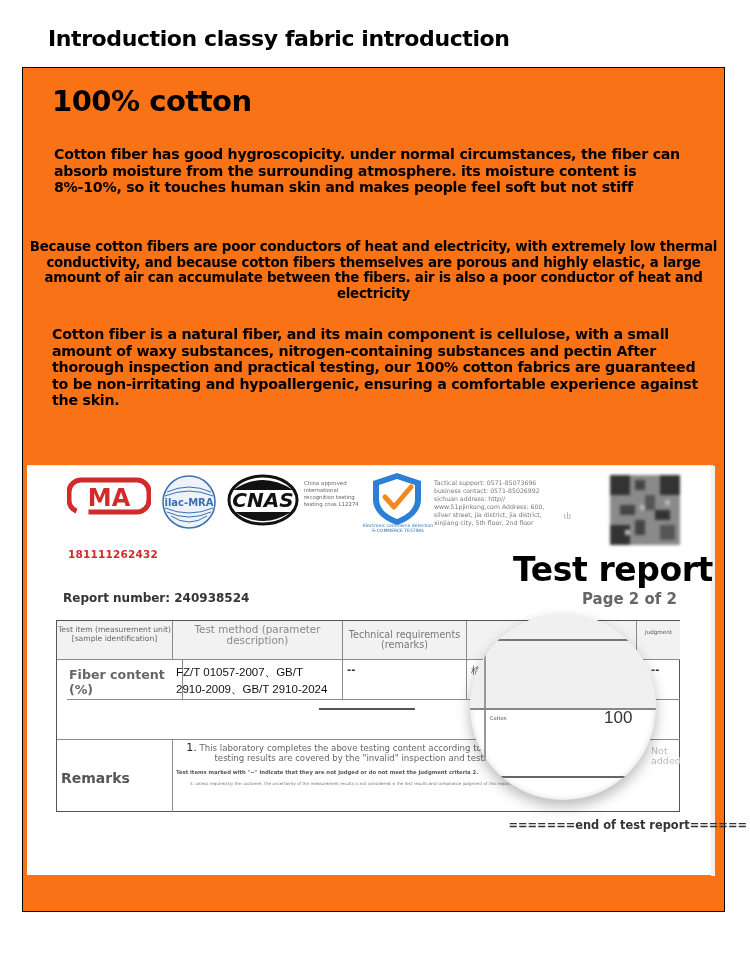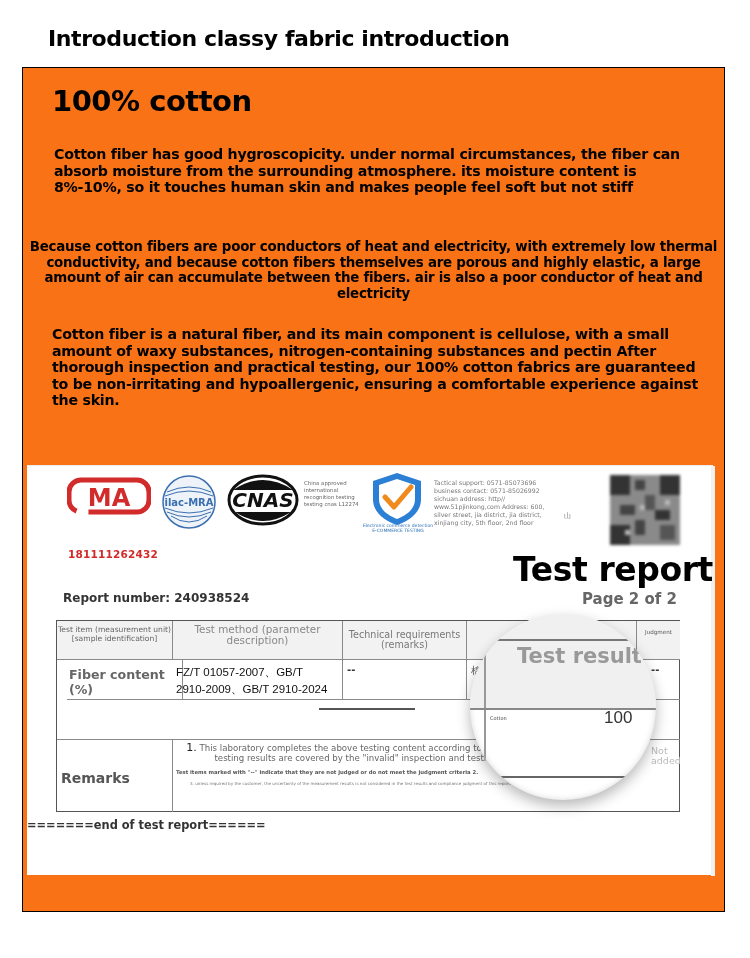--- a/index.html
+++ b/index.html
@@ -60,21 +60,21 @@
   .dash { font-size: 10px; color: #333; padding: 4px 0 0 4px; font-weight: bold; }
   .judge-hdr { font-size: 5.6px; color: #555; text-align: center; padding-top: 8px; }
   .remarks-label { font-size: 14px; font-weight: bold; color: #555; padding: 30px 0 8px 4px; }
   .remark-1 { font-size: 8.6px; line-height: 9.6px; color: #666; text-align: center; padding: 3px 2px 0 2px; }
   .remark-1 .num { font-size: 11px; color: #222; }
   .remark-2 { font-size: 5.3px; color: #555; padding: 6px 0 0 3px; font-weight: bold; }
   .remark-3 { font-size: 4.1px; color: #777; padding: 6px 0 0 17px; white-space: nowrap; overflow: hidden; }
   .not-added { font-size: 9.5px; line-height: 10px; color: #bbb; padding-top: 6px; padding-left: 14px; }
   .strike-line { position: absolute; left: 262px; top: 87px; width: 96px; height: 2px; background: #555; }
 
-  .end-line { position: absolute; left: 0; top: 352px; width: 720px; text-align: left; font-size: 11.4px; font-weight: bold; color: #333; }
+  .end-line { position: absolute; left: 0; top: 352px; width: 720px; text-align: right; font-size: 11.4px; font-weight: bold; color: #333; }
 
   
   .magnifier {
     position: absolute; left: 470px; top: 614px; width: 186px; height: 186px; border-radius: 50%;
     background: #fff; overflow: hidden;
     box-shadow: 0 6px 14px rgba(0,0,0,0.28), inset 0 0 6px rgba(0,0,0,0.15);
   }
   .mag-hdr { position: absolute; left: 0; top: 0; width: 186px; height: 95px; background: #f0f0f0; }
   .mag-line-top { position: absolute; left: 18px; top: 25px; width: 170px; height: 2px; background: #777; }
   .mag-vline { position: absolute; left: 14px; top: 0; width: 2px; height: 186px; background: #999; }
@@ -192,18 +192,17 @@
     </div>
 
     <div class="end-line">=======end of test report======</div>
   </div>
 </div>
 
 <div class="magnifier">
   <div class="mag-hdr"></div>
   <div class="mag-line-top"></div>
   <div class="mag-vline"></div>
-  <div class="mag-result-title">Test result</div>
   <div class="mag-mid-line"></div>
   <div class="mag-cotton">Cotton</div>
   <div class="mag-value">100</div>
   <div class="mag-bottom-line"></div>
 </div>
 
 </body></html>

